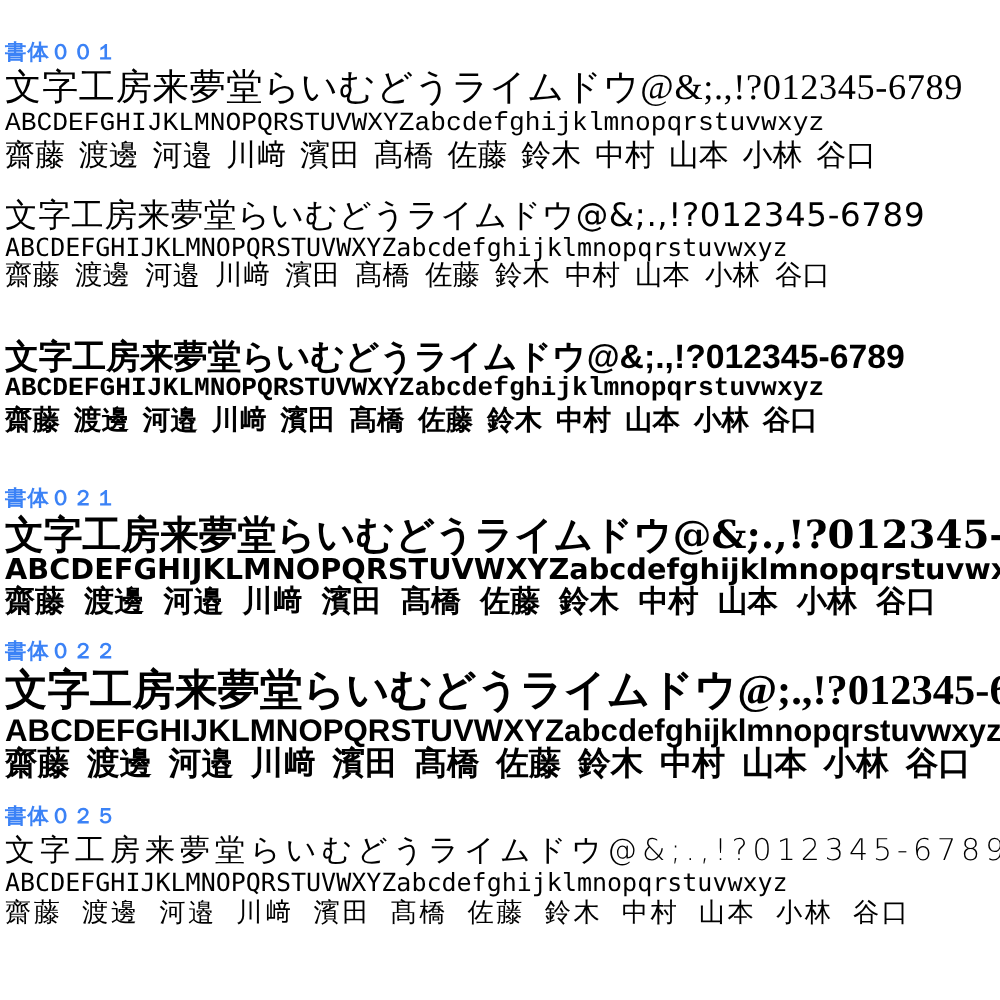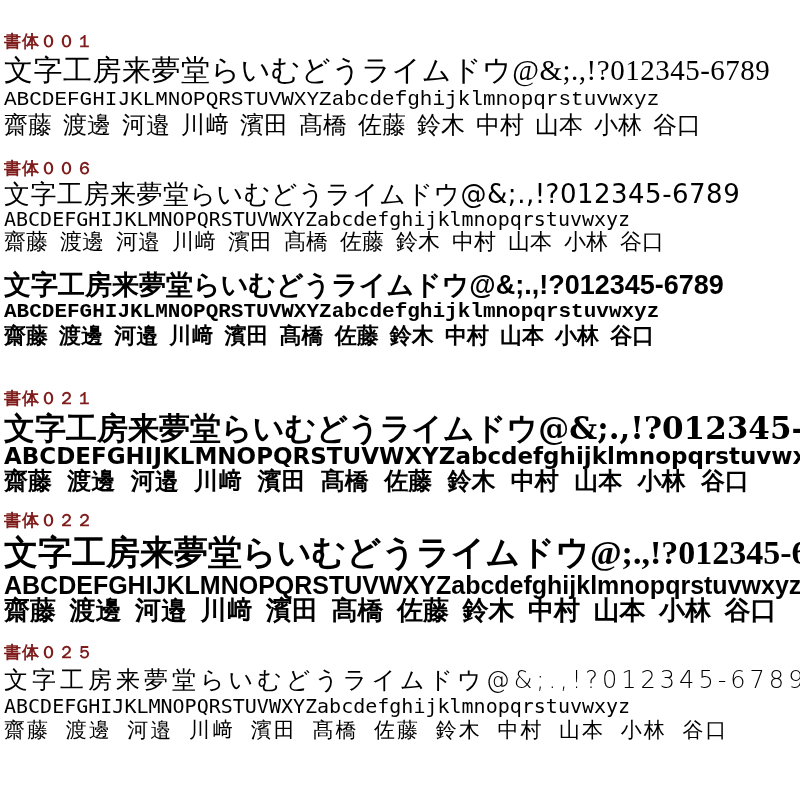--- a/index.html
+++ b/index.html
@@ -6,21 +6,21 @@
   body{
     width:800px;height:800px;background:#ffffff;color:#000000;
     overflow:hidden;position:relative;
     font-family:"DejaVu Sans",sans-serif;
   }
   .sheet{position:absolute;inset:0;background:#ffffff;}
   .sec{position:absolute;left:4px;white-space:nowrap;}
   .sec .label{
     font-family:"Liberation Sans",sans-serif;
     font-weight:bold;font-size:17px;line-height:17px;
-    color:#7f1d1d;letter-spacing:1px;margin:0 0 4px 0;
+    color:#3b82f6;letter-spacing:1px;margin:0 0 4px 0;
   }
   .sec div{margin:0;}
 
   
   .f001{top:33px;}
   .f001 .main {font-family:"Liberation Serif",serif;font-size:29px;line-height:33px;letter-spacing:.5px;}
   .f001 .latin{font-family:"Liberation Mono",monospace;font-size:21px;line-height:25px;}
   .f001 .names{font-family:"Liberation Serif",serif;font-size:24px;line-height:26px;word-spacing:5px;}
 
   
@@ -59,21 +59,20 @@
 <div class="sheet">
 
   <div class="sec f001">
     <div class="label">書体００１</div>
     <div class="main">文字工房来夢堂らいむどうライムドウ@&amp;;.,!?012345-6789</div>
     <div class="latin">ABCDEFGHIJKLMNOPQRSTUVWXYZabcdefghijklmnopqrstuvwxyz</div>
     <div class="names">齋藤 渡邊 河邉 川﨑 濱田 髙橋 佐藤 鈴木 中村 山本 小林 谷口</div>
   </div>
 
   <div class="sec f006">
-    <div class="label">書体００６</div>
     <div class="main">文字工房来夢堂らいむどうライムドウ@&amp;;.,!?012345-6789</div>
     <div class="latin">ABCDEFGHIJKLMNOPQRSTUVWXYZabcdefghijklmnopqrstuvwxyz</div>
     <div class="names">齋藤 渡邊 河邉 川﨑 濱田 髙橋 佐藤 鈴木 中村 山本 小林 谷口</div>
   </div>
 
   <div class="sec f008">
     <div class="main">文字工房来夢堂らいむどうライムドウ@&amp;;.,!?012345-6789</div>
     <div class="latin">ABCDEFGHIJKLMNOPQRSTUVWXYZabcdefghijklmnopqrstuvwxyz</div>
     <div class="names">齋藤 渡邊 河邉 川﨑 濱田 髙橋 佐藤 鈴木 中村 山本 小林 谷口</div>
   </div>

